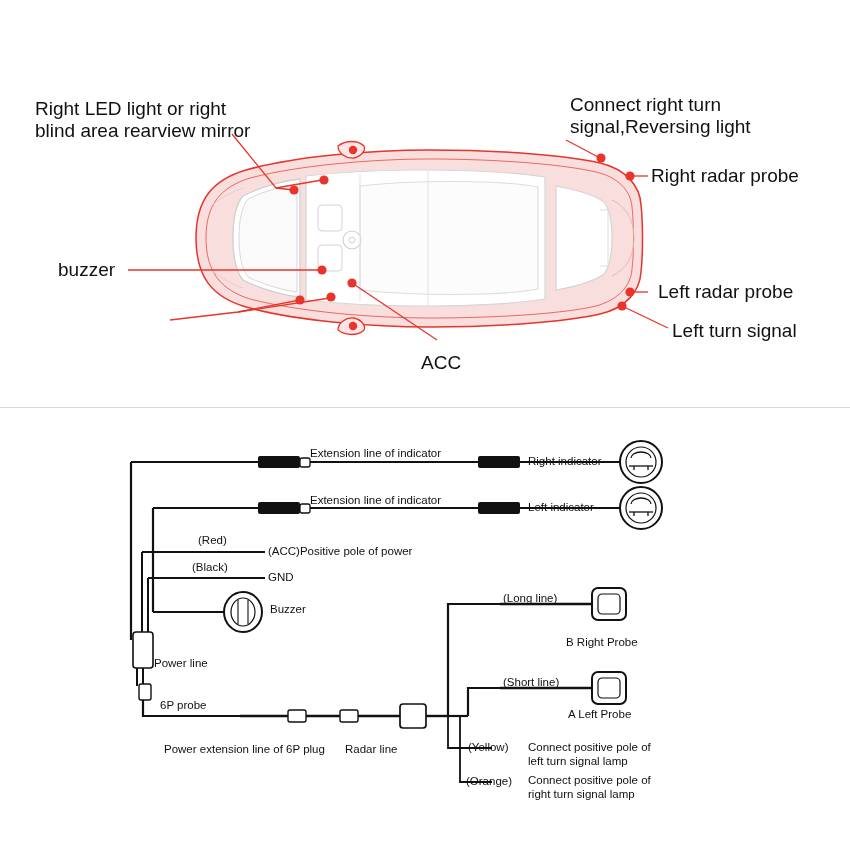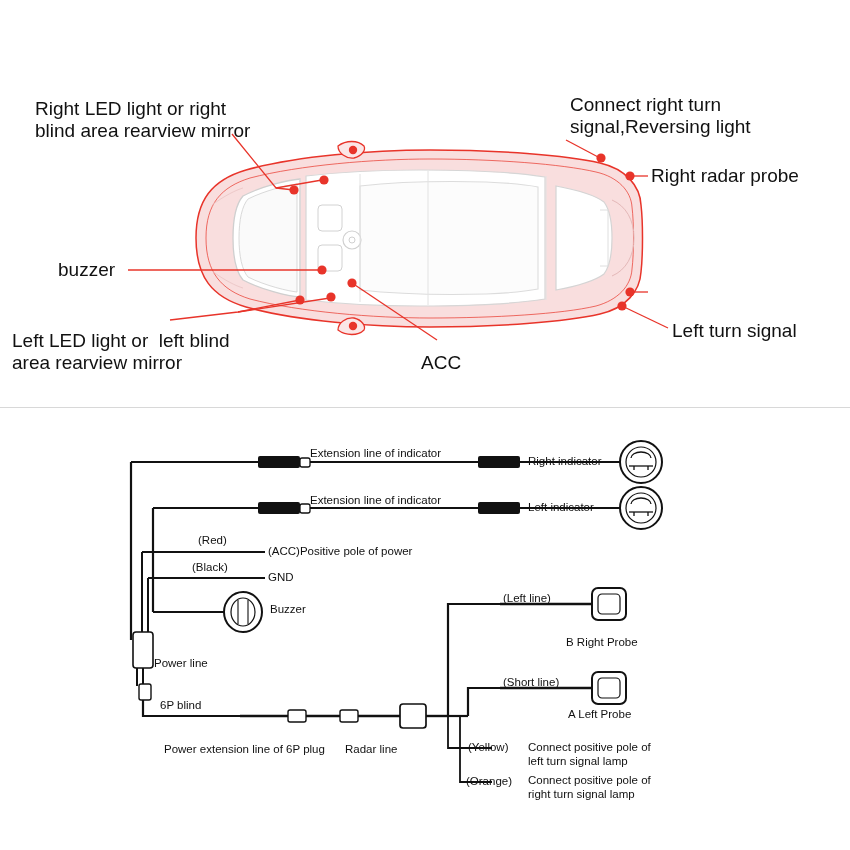--- a/index.html
+++ b/index.html
@@ -233,30 +233,29 @@
     </g>
   </svg>
 
   <div class="divider"></div>
 
   <div class="lbl top-lbl" style="left:35px; top:98px;">Right LED light or right
 blind area rearview mirror</div>
 
   <div class="lbl top-lbl" style="left:58px; top:259px;">buzzer</div>
 
-  <div class="lbl top-lbl" style="left:12px; top:330px;">Left LED light or  left blind
-area rearview mirror</div>
 
   <div class="lbl top-lbl" style="left:421px; top:352px;">ACC</div>
 
   <div class="lbl top-lbl" style="left:570px; top:94px;">Connect right turn
 signal,Reversing light</div>
 
   <div class="lbl top-lbl" style="left:651px; top:165px;text-align:center;">Right radar probe</div>
 
+  <div class="lbl top-lbl" style="left:658px; top:281px;">Left radar probe</div>
 
   <div class="lbl top-lbl" style="left:672px; top:320px;">Left turn signal</div>
 
   <div class="lbl bot-lbl" style="left:310px; top:447px;">Extension line of indicator</div>
 
   <div class="lbl bot-lbl" style="left:310px; top:494px;">Extension line of indicator</div>
 
   <div class="lbl bot-lbl" style="left:528px; top:455px;">Right indicator</div>
 
   <div class="lbl bot-lbl" style="left:528px; top:501px;">Left indicator</div>
@@ -266,27 +265,27 @@
   <div class="lbl bot-lbl" style="left:268px; top:545px;">(ACC)Positive pole of power</div>
 
   <div class="lbl bot-lbl" style="left:192px; top:561px;">(Black)</div>
 
   <div class="lbl bot-lbl" style="left:268px; top:571px;">GND</div>
 
   <div class="lbl bot-lbl" style="left:270px; top:603px;">Buzzer</div>
 
   <div class="lbl bot-lbl" style="left:154px; top:657px;">Power line</div>
 
-  <div class="lbl bot-lbl" style="left:160px; top:699px;">6P blind</div>
+  <div class="lbl bot-lbl" style="left:160px; top:699px;">6P probe</div>
 
   <div class="lbl bot-lbl" style="left:164px; top:743px;">Power extension line of 6P plug</div>
 
   <div class="lbl bot-lbl" style="left:345px; top:743px;text-align:right;">Radar line</div>
 
-  <div class="lbl bot-lbl" style="left:503px; top:592px;">(Left line)</div>
+  <div class="lbl bot-lbl" style="left:503px; top:592px;">(Long line)</div>
 
   <div class="lbl bot-lbl" style="left:566px; top:636px;">B Right Probe</div>
 
   <div class="lbl bot-lbl" style="left:503px; top:676px;">(Short line)</div>
 
   <div class="lbl bot-lbl" style="left:568px; top:708px;">A Left Probe</div>
 
   <div class="lbl bot-lbl" style="left:468px; top:741px;">(Yellow)</div>
 
   <div class="lbl bot-lbl" style="left:528px; top:741px;">Connect positive pole of

